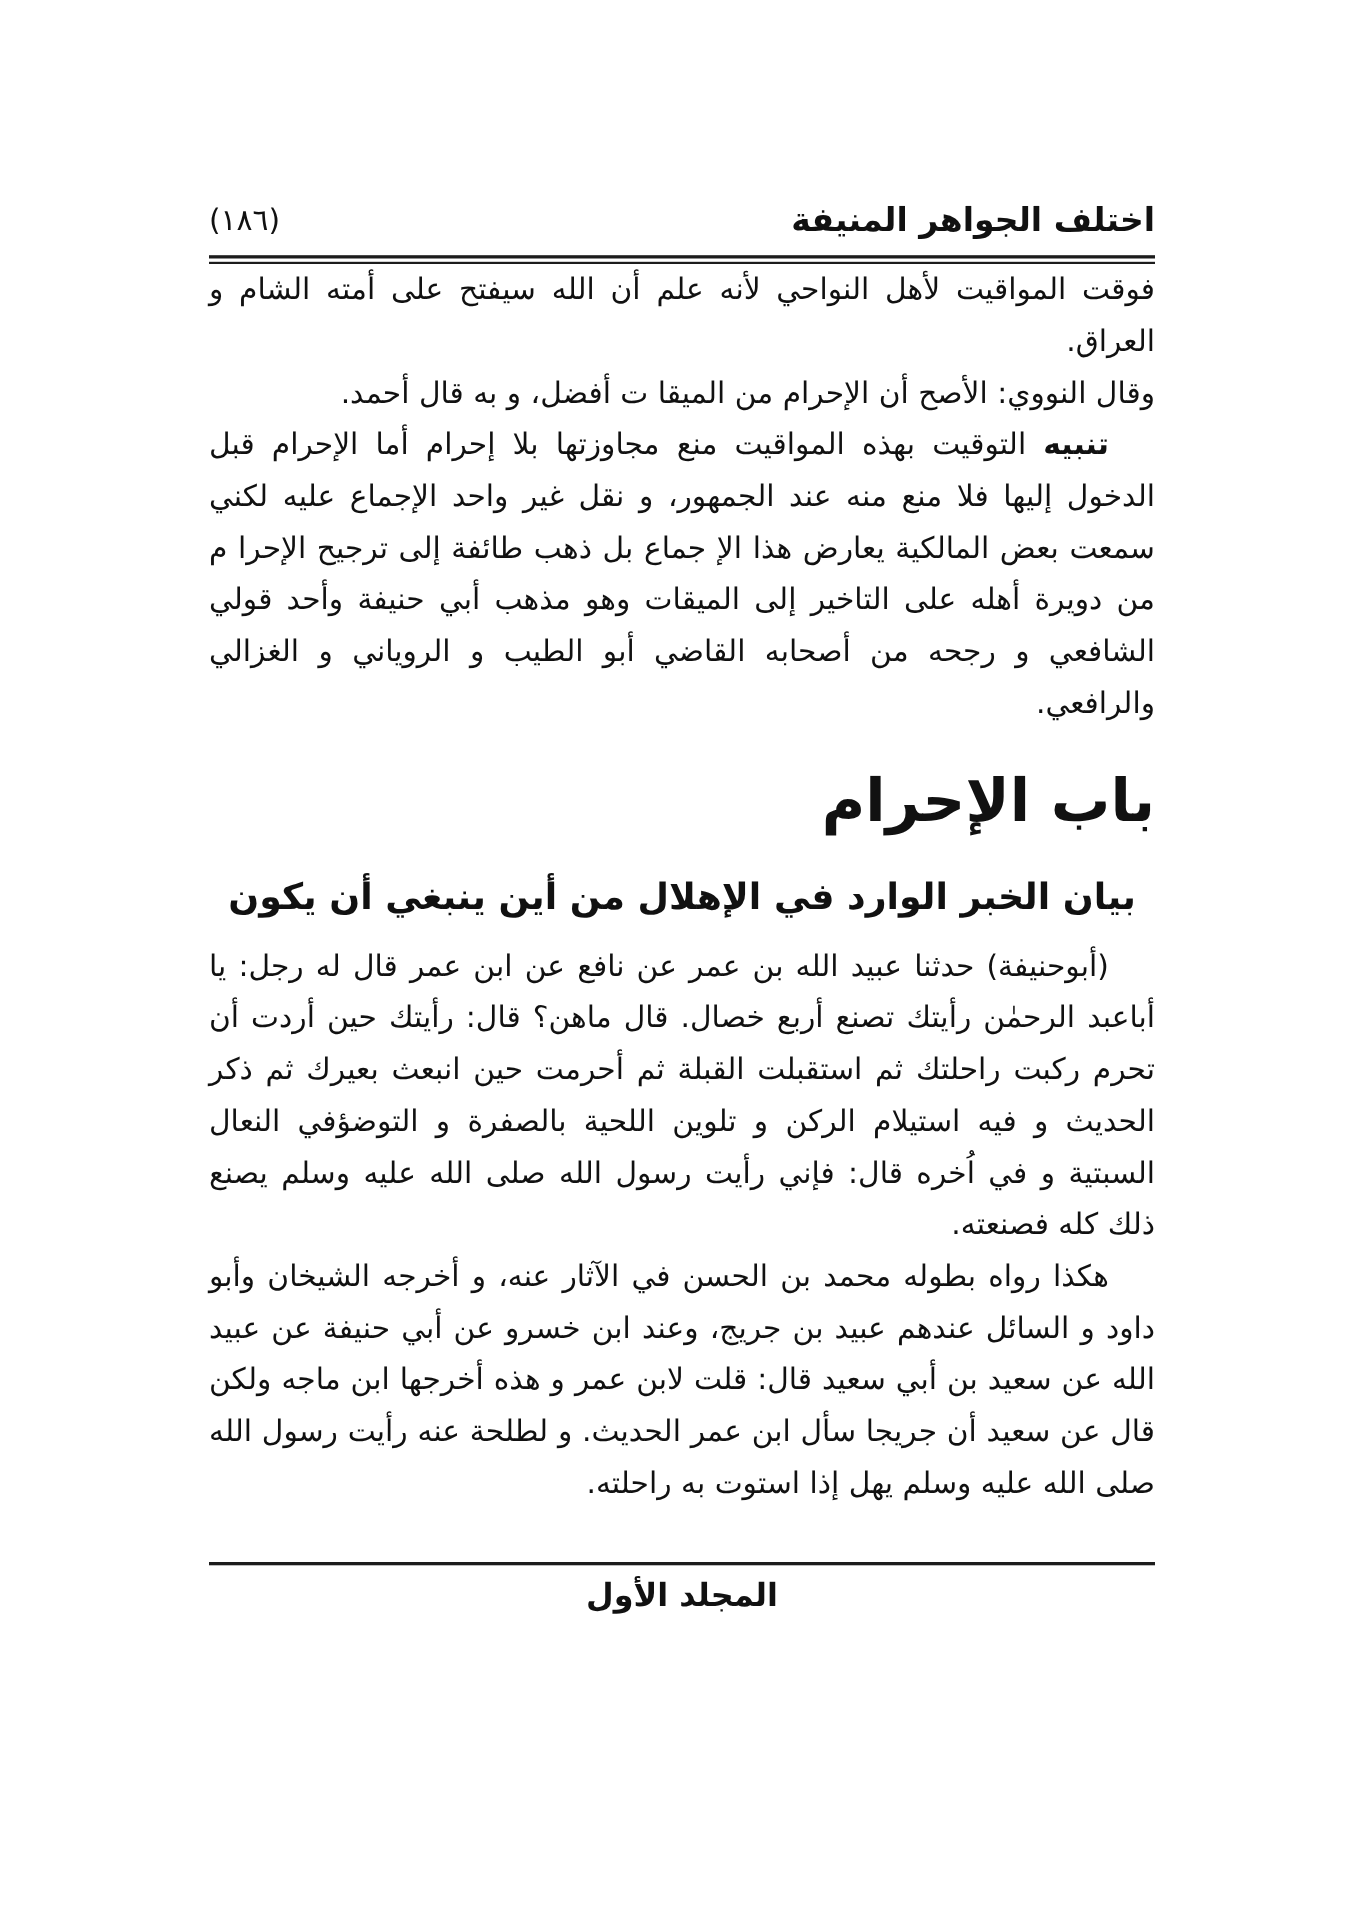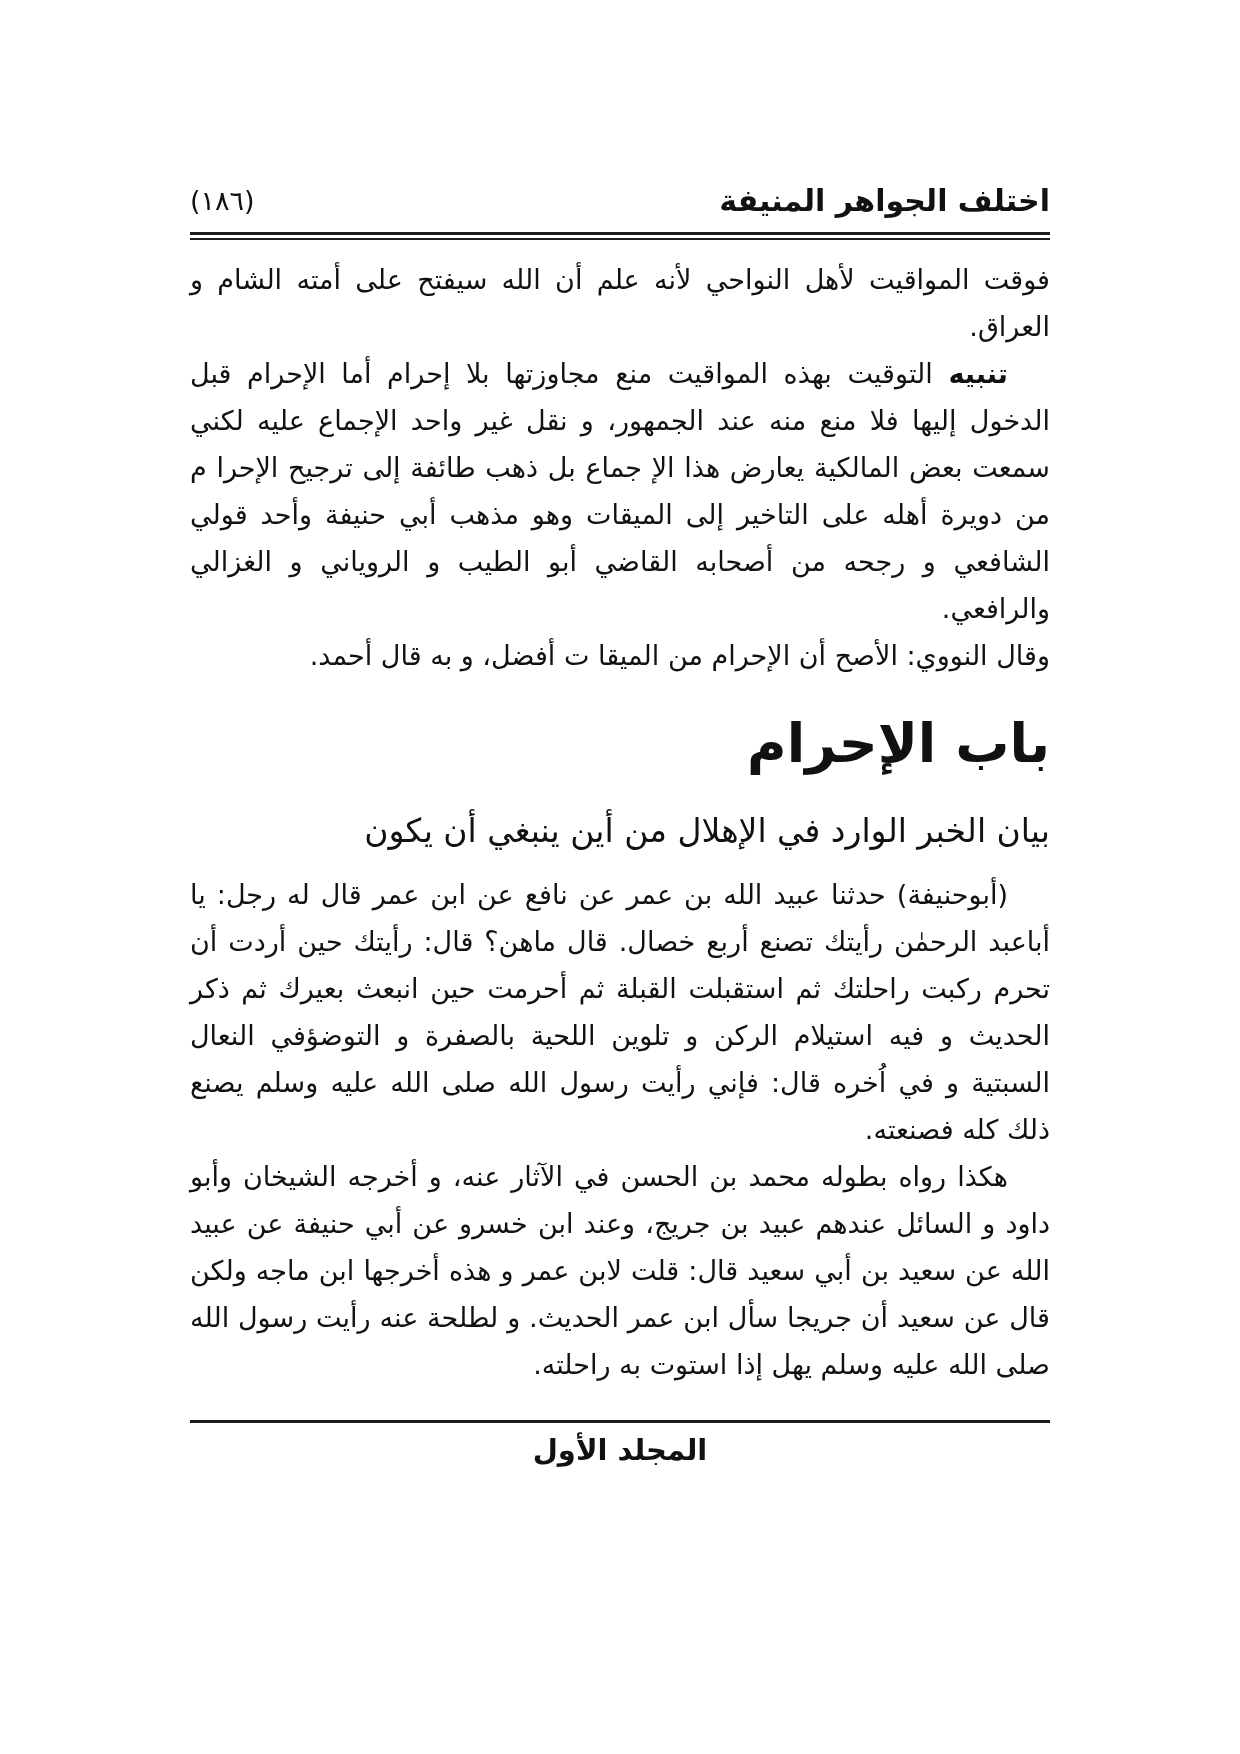--- a/index.html
+++ b/index.html
@@ -42,21 +42,21 @@
     margin-top: 16px;
   }
   .header-rule {
     margin-top: 12px;
     height: 3px;
     border-top: 3px solid #1c1c1c;
     border-bottom: 2px solid #1c1c1c;
   }
   
   .body-text {
-    margin-top: 16px;
+    margin-top: 0;
   }
   p.body-para {
     margin: 0;
     font-size: 27px;
     line-height: 47px;
     text-align: justify;
     text-justify: inter-word;
     direction: rtl;
   }
   p.body-para.indent {
@@ -68,21 +68,22 @@
   
   .chapter-heading {
     margin: 22px 0 10px 0;
     text-align: right;
     font-weight: 700;
     font-size: 54px;
     line-height: 86px;
   }
   .section-heading {
     margin: 14px 0 10px 0;
-    font-weight: 400;
+    text-align: center;
+    font-weight: 700;
     font-size: 33px;
     line-height: 60px;
   }
   
   .page-footer {
     position: absolute;
     top: 1420px;
     left: 190px;
     right: 190px;
     direction: rtl;
@@ -108,26 +109,26 @@
       <div class="page-number">(١٨٦)</div>
     </div>
     <div class="header-rule"></div>
 
     <div class="body-text">
 
       <p class="body-para">
         <span>فوقت المواقيت لأهل النواحي لأنه علم أن الله سيفتح على أمته الشام و العراق.</span>
       </p>
 
+      <p class="body-para">
+        <span>وقال النووي: الأصح أن الإحرام من الميقا ت أفضل، و به قال أحمد.</span>
+      </p>
+
       <p class="body-para indent">
         <b>تنبيه</b><span> التوقيت بهذه المواقيت منع مجاوزتها بلا إحرام أما الإحرام قبل الدخول إليها فلا منع منه عند الجمهور، و نقل غير واحد الإجماع عليه لكني سمعت بعض المالكية يعارض هذا الإ جماع بل ذهب طائفة إلى ترجيح الإحرا م من دويرة أهله  على التاخير إلى الميقات وهو مذهب أبي حنيفة وأحد قولي الشافعي و رجحه من أصحابه القاضي أبو الطيب و الروياني و الغزالي والرافعي.</span>
-      </p>
-
-      <p class="body-para">
-        <span>وقال النووي: الأصح أن الإحرام من الميقا ت أفضل، و به قال أحمد.</span>
       </p>
 
       <h1 class="chapter-heading">باب الإحرام</h1>
 
 
       <h2 class="section-heading">بيان الخبر الوارد في الإهلال من أين ينبغي أن يكون</h2>
 
       <p class="body-para indent">
         <span>(أبوحنيفة) حدثنا عبيد الله بن عمر عن نافع عن ابن عمر قال له رجل: يا أباعبد الرحمٰن رأيتك تصنع أربع خصال. قال ماهن؟ قال: رأيتك حين أردت أن تحرم ركبت راحلتك ثم استقبلت القبلة ثم أحرمت حين انبعث بعيرك ثم ذكر الحديث و فيه استيلام الركن و تلوين اللحية بالصفرة و التوضؤفي النعال السبتية و في اُخره قال: فإني رأيت رسول الله صلى الله عليه وسلم يصنع ذلك كله فصنعته.</span>
       </p>

